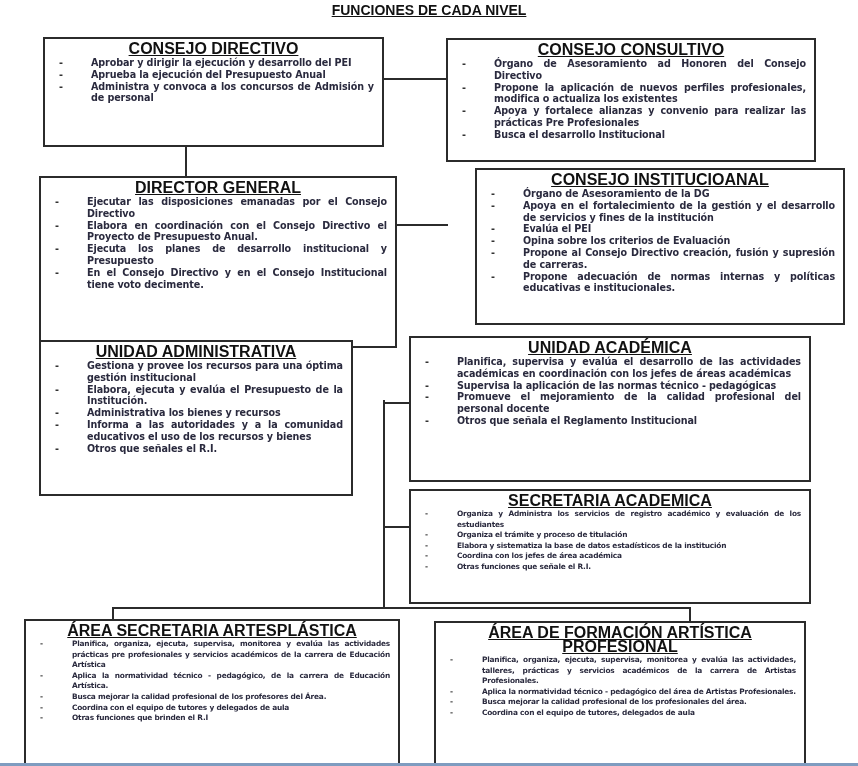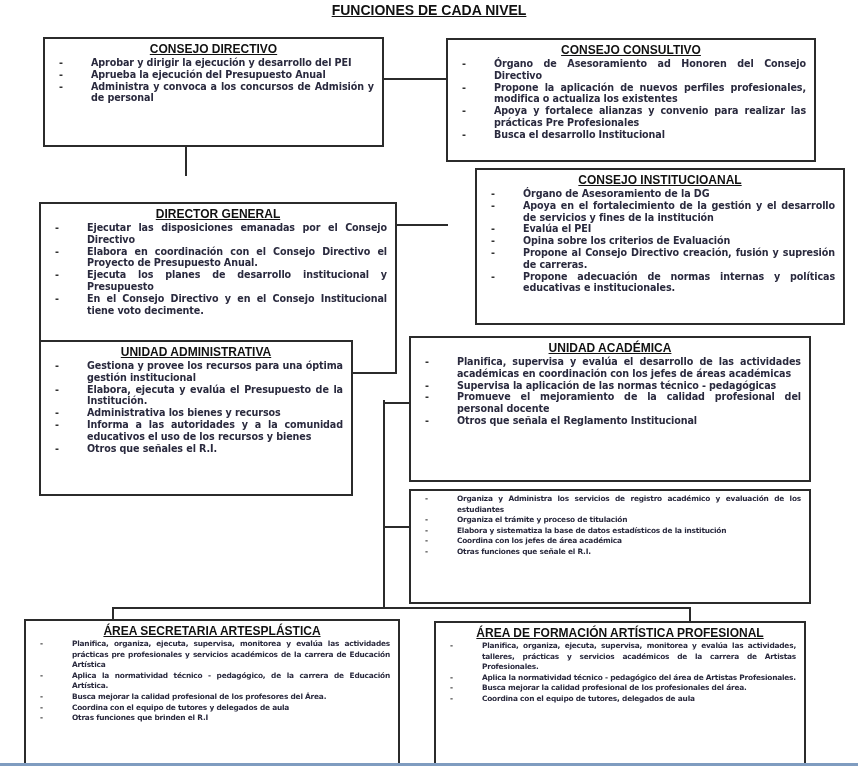--- a/index.html
+++ b/index.html
@@ -11,21 +11,21 @@
     position: absolute; left: 0; top: 2px; width: 858px; text-align: center;
     font-family: "Liberation Sans", sans-serif; font-weight: bold; font-size: 14px;
     text-decoration: underline; color: #111;
   }
   .box {
     position: absolute; border: 2px solid #2b2b2b; background: #fff; box-sizing: border-box;
     padding: 3px 8px 4px 8px;
   }
   .box h3 {
     margin: 0 0 1px 0; text-align: center; font-family: "Liberation Sans", sans-serif;
-    font-size: 12px; font-weight: bold; text-decoration: underline; color: #111; line-height: 14px;
+    font-size: 16px; font-weight: bold; text-decoration: underline; color: #111; line-height: 14px;
   }
   .box ul { list-style: none; margin: 0; padding: 0; }
   .box li {
     position: relative; padding-left: 38px; font-size: 9.6px; line-height: 11.8px;
     text-align: justify; color: #2a2a3e; font-weight: bold; letter-spacing: -0.1px;
   }
   .box li::before { content: "-"; position: absolute; left: 6px; top: 0; color: #333; }
   .box.small li { font-size: 7.4px; line-height: 10.6px; letter-spacing: -0.2px; }
   .line { position: absolute; background: #2b2b2b; }
   .bottom-edge { position: absolute; left: 0; top: 763px; width: 858px; height: 3px; background: #7f9cc0; }
@@ -62,21 +62,21 @@
 <div class="box" style="left:446px;top:38px;width:370px;height:124px;">
   <h3>CONSEJO CONSULTIVO</h3>
   <ul>
     <li>Órgano de Asesoramiento ad Honoren del Consejo Directivo</li>
     <li>Propone la aplicación de nuevos perfiles profesionales, modifica o actualiza los existentes</li>
     <li>Apoya y fortalece alianzas y convenio para realizar las prácticas Pre Profesionales</li>
     <li>Busca el desarrollo Institucional</li>
   </ul>
 </div>
 
-<div class="box" style="left:39px;top:176px;width:358px;height:172px;margin-top:26px;">
+<div class="box" style="left:39px;top:176px;width:358px;height:172px;">
   <h3>DIRECTOR GENERAL</h3>
   <ul>
     <li>Ejecutar las disposiciones emanadas por el Consejo Directivo</li>
     <li>Elabora en coordinación con el Consejo Directivo el Proyecto de Presupuesto Anual.</li>
     <li>Ejecuta los planes de desarrollo institucional y Presupuesto</li>
     <li>En el Consejo Directivo y en el Consejo Institucional tiene voto decimente.</li>
   </ul>
 </div>
 
 <div class="box" style="left:447px;top:168px;width:370px;height:157px;margin-left:28px;">
@@ -106,20 +106,21 @@
   <h3>UNIDAD ACADÉMICA</h3>
   <ul>
     <li>Planifica, supervisa y evalúa el desarrollo de las actividades académicas en coordinación con los jefes de áreas académicas</li>
     <li>Supervisa la aplicación de las normas técnico - pedagógicas</li>
     <li>Promueve el mejoramiento de la calidad profesional del personal docente</li>
     <li>Otros que señala el Reglamento Institucional</li>
   </ul>
 </div>
 
 <div class="box small" style="left:409px;top:489px;width:402px;height:115px;">
+  <h3>SECRETARIA ACADEMICA</h3>
   <ul>
     <li>Organiza y Administra los servicios de registro académico y evaluación de los estudiantes</li>
     <li>Organiza el trámite y proceso de titulación</li>
     <li>Elabora y sistematiza la base de datos estadísticos de la institución</li>
     <li>Coordina con los jefes de área académica</li>
     <li>Otras funciones que señale el R.I.</li>
   </ul>
 </div>
 
 <div class="box small" style="left:24px;top:619px;width:376px;height:150px;">

